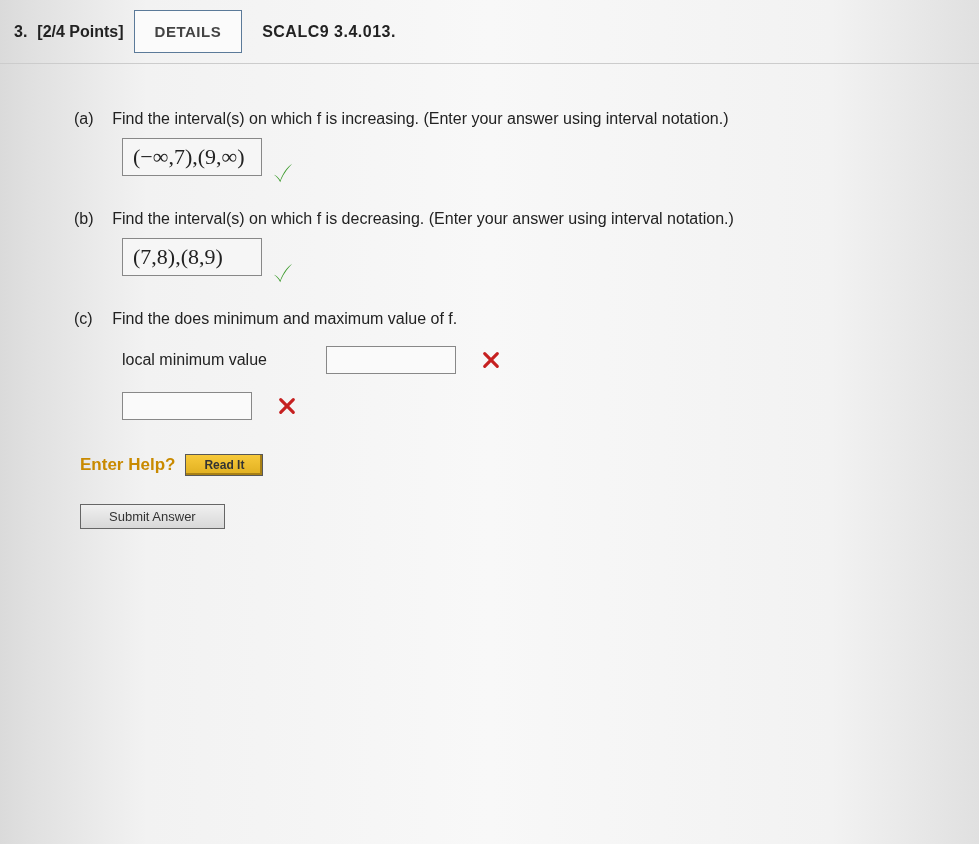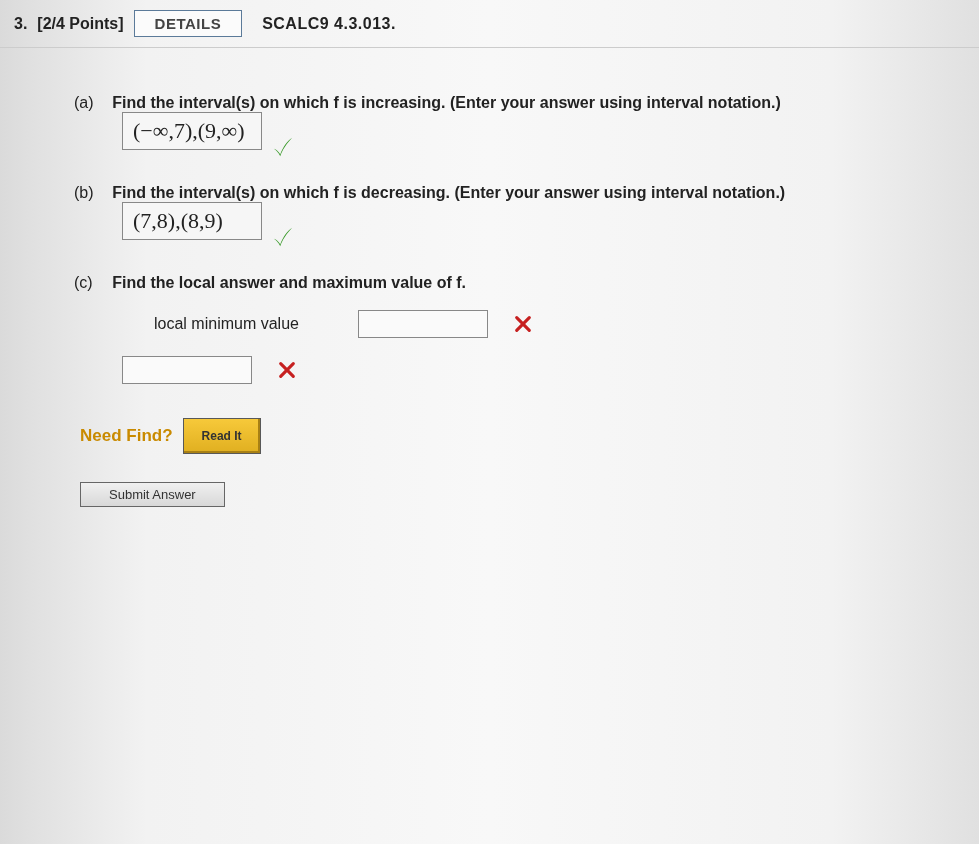--- a/index.html
+++ b/index.html
@@ -27,21 +27,21 @@
     font-size: 16px;
   }
   .q-number { font-weight: bold; }
   .points { font-weight: bold; }
   .hdr-btn {
     border: 1px solid #5b7a99;
     background: #fbfbfb;
     color: #444;
     font-weight: bold;
     font-size: 15px;
-    padding: 4px 20px;
+    padding: 12px 20px;
     letter-spacing: 0.5px;
     cursor: pointer;
     font-family: inherit;
   }
   .qref { font-weight: bold; letter-spacing: 0.5px; padding-left: 10px;}
   .content {
     padding: 24px 0 24px 74px;
   }
   .prompt {
     font-size: 16px;
@@ -64,23 +64,23 @@
   }
   .part-label {
     display: inline-block;
     width: 34px;
     vertical-align: top;
     font-size: 16px;
   }
   .part-text {
     display: inline;
     font-size: 16px;
-    font-weight: bold;
   }
   .answer-row {
+    margin-top: 10px;
     margin-left: 48px;
     display: flex;
     align-items: flex-end;
     gap: 4px;
   }
   .answer-box {
     border: 1px solid #888;
     background: #f6f6f6;
     padding: 5px 10px;
     font-family: 'Times New Roman', serif;
@@ -103,36 +103,36 @@
     width: 18px; height: 18px; display: inline-block; margin-left: 12px;
   }
   .x-icon svg path { stroke: #c62020; stroke-width: 3.5; stroke-linecap: round; fill: none;}
   .sub-items { margin-left: 48px; }
   .sub-row {
     display: flex;
     align-items: center;
     margin: 18px 0;
     gap: 14px;
   }
-  .sub-label { width: 190px; font-size: 16px; margin-left: 32px; }
+  .sub-label { width: 190px; font-size: 16px; }
   .need-help-row {
     margin: 28px 0 28px 6px;
     display: flex;
     align-items: center;
     gap: 10px;
   }
   .need-help-label {
     color: #c98a00;
     font-weight: bold;
     font-size: 17px;
   }
   .readit-btn {
     background: linear-gradient(#f7c93a, #e0af20);
     border: 1px solid #585858;
-    padding: 10px 18px;
+    padding: 3px 18px;
     font-size: 12px;
     font-weight: bold;
     color: #333;
     cursor: pointer;
     font-family: inherit;
     box-shadow: inset -2px -2px 0 #a88014;
   }
   .submit-btn {
     background: linear-gradient(#f0f0f0,#d8d8d8);
     border: 1px solid #666;
@@ -146,21 +146,21 @@
 </style>
 </head>
 <body>
 
 <div class="page">
 
   <div class="header-row">
     <span class="q-number">3.</span>
     <span class="points">[2/4 Points]</span>
     <button class="hdr-btn">DETAILS</button>
-    <span class="qref">SCALC9 4.3.013.</span>
+    <span class="qref">SCALC9 3.4.013.</span>
   </div>
 
   <div class="content">
 
 
 
     
     <div class="part">
       <span class="part-label">(a)</span>
       <span class="part-text">Find the interval(s) on which f is increasing. (Enter your answer using interval notation.)</span>
@@ -184,21 +184,21 @@
           <svg viewBox="0 0 24 24">
               <path d="M2 14 C4 14 7 17 9 20 C12 12 17 5 22 2 C16 8 11 16 9 22 C7 18 4 15 2 14 Z"></path>
             </svg>
         </span>
       </div>
     </div>
 
     
     <div class="part">
       <span class="part-label">(c)</span>
-      <span class="part-text">Find the local answer and maximum value of f.</span>
+      <span class="part-text">Find the does minimum and maximum value of f.</span>
 
       <div class="sub-items">
         <div class="sub-row">
           <span class="sub-label">local minimum value</span>
           <span class="answer-box blank"></span>
           <span class="x-icon">
             <svg viewBox="0 0 20 20">
                 <path d="M3 3 L17 17 M17 3 L3 17"></path>
               </svg>
           </span>
@@ -208,20 +208,20 @@
           <span class="x-icon">
             <svg viewBox="0 0 20 20">
                 <path d="M3 3 L17 17 M17 3 L3 17"></path>
               </svg>
           </span>
         </div>
       </div>
     </div>
 
     <div class="need-help-row">
-      <span class="need-help-label">Need Find?</span>
+      <span class="need-help-label">Enter Help?</span>
       <button class="readit-btn">Read It</button>
     </div>
 
     <button class="submit-btn">Submit Answer</button>
 
   </div>
 </div>
 
 </body></html>

